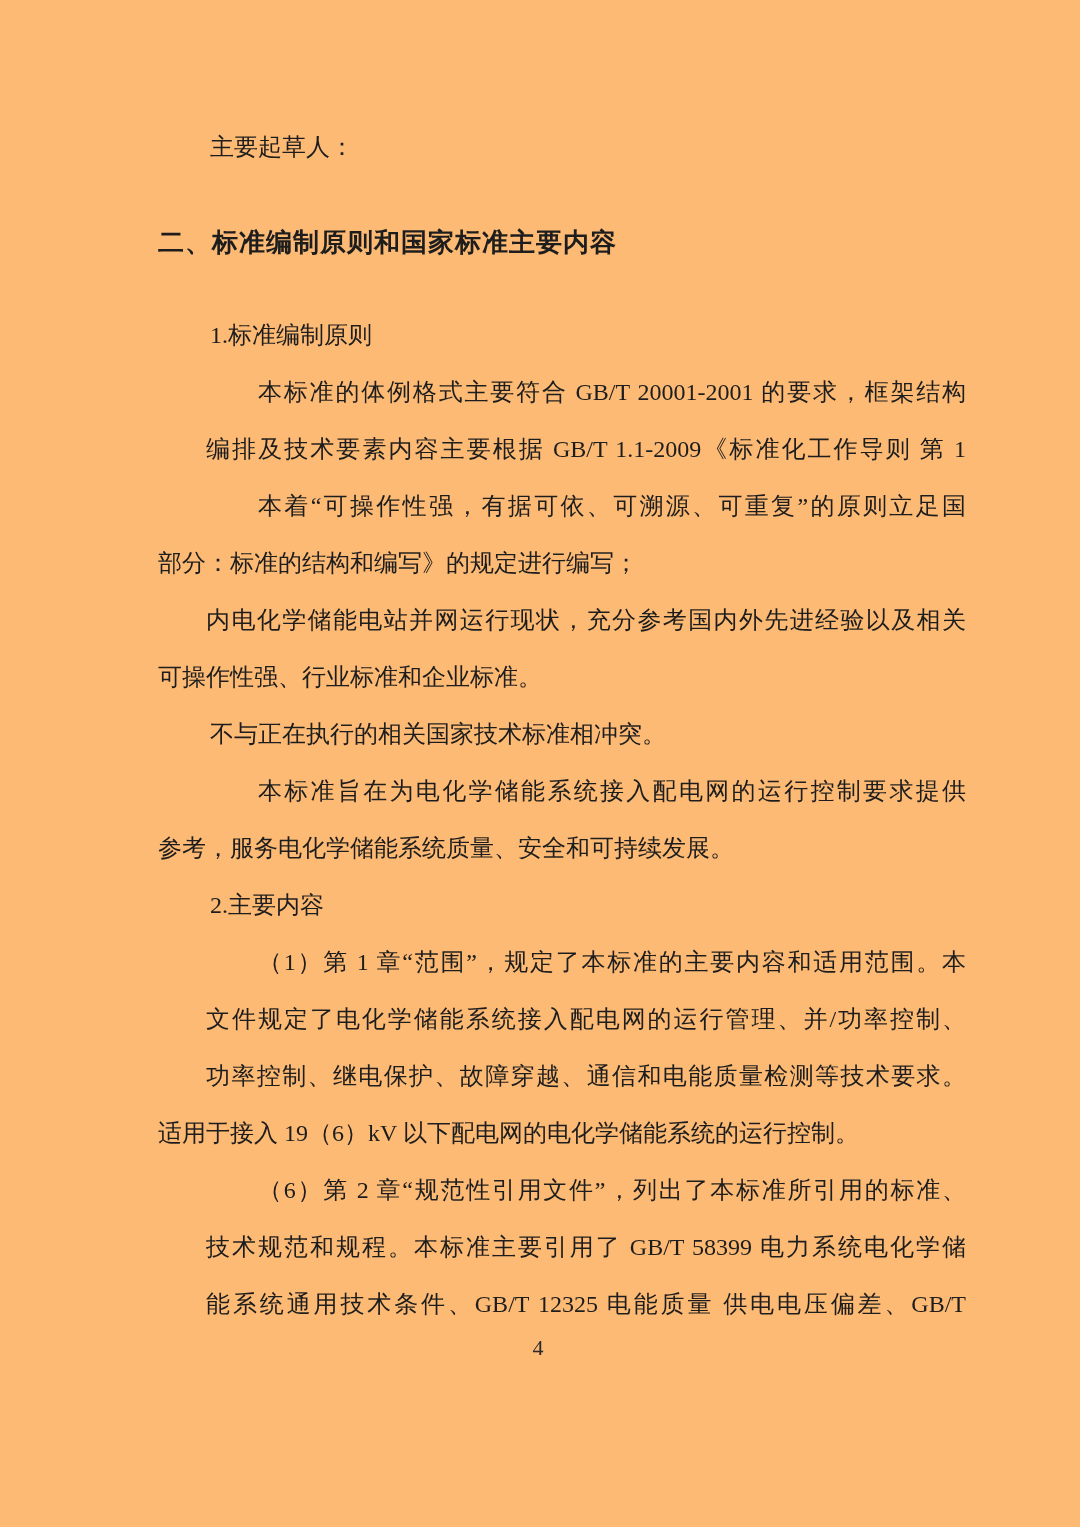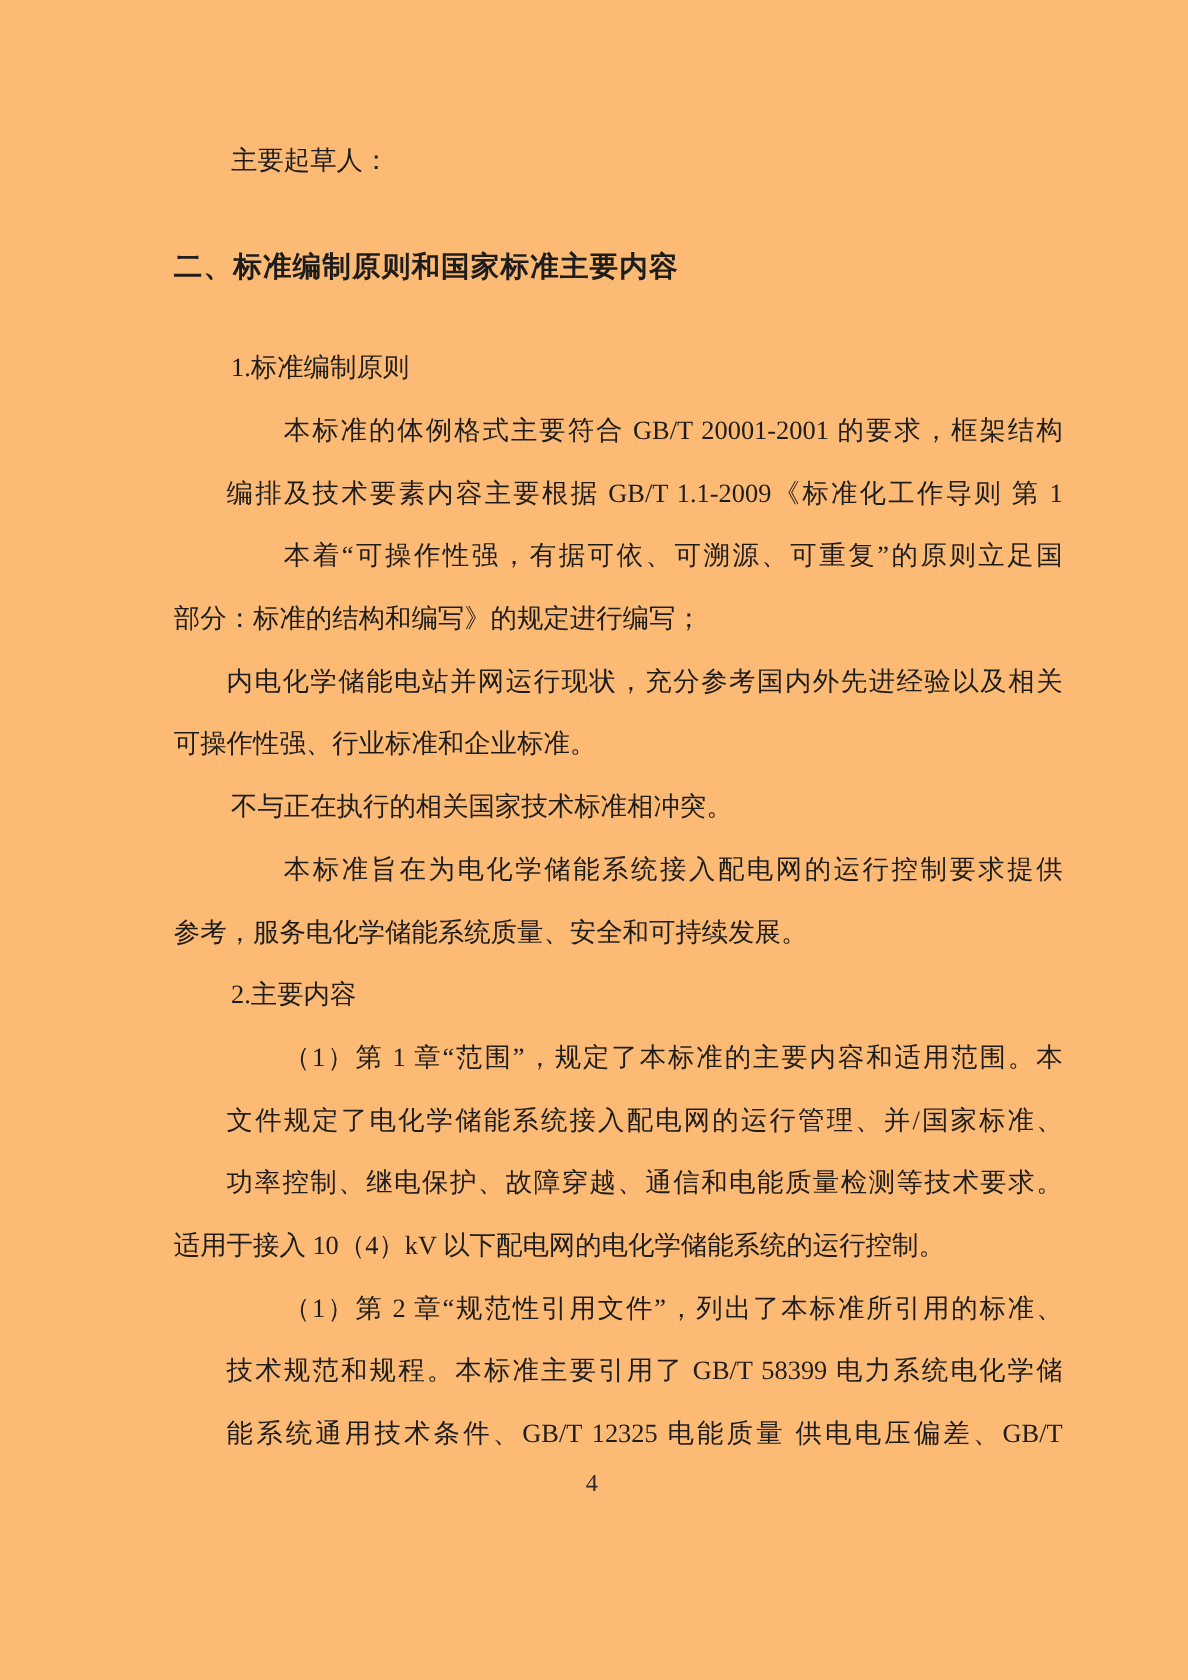--- a/index.html
+++ b/index.html
@@ -80,27 +80,27 @@
       <div class="line indent">不与正在执行的相关国家技术标准相冲突。</div>
 
       <div class="line indent fill">本标准旨在为电化学储能系统接入配电网的运行控制要求提供</div>
 
       <div class="line">参考，服务电化学储能系统质量、安全和可持续发展。</div>
 
       <div class="line indent">2.主要内容</div>
 
       <div class="line indent fill">（1）第 1 章“范围”，规定了本标准的主要内容和适用范围。本</div>
 
-      <div class="line fill">文件规定了电化学储能系统接入配电网的运行管理、并/国家标准、</div>
+      <div class="line fill">文件规定了电化学储能系统接入配电网的运行管理、并/功率控制、</div>
 
       <div class="line fill">功率控制、继电保护、故障穿越、通信和电能质量检测等技术要求。</div>
 
-      <div class="line">适用于接入 10（4）kV 以下配电网的电化学储能系统的运行控制。</div>
+      <div class="line">适用于接入 19（6）kV 以下配电网的电化学储能系统的运行控制。</div>
 
-      <div class="line indent fill">（1）第 2 章“规范性引用文件”，列出了本标准所引用的标准、</div>
+      <div class="line indent fill">（6）第 2 章“规范性引用文件”，列出了本标准所引用的标准、</div>
 
       <div class="line fill">技术规范和规程。本标准主要引用了 GB/T 58399 电力系统电化学储</div>
 
       <div class="line fill">能系统通用技术条件、GB/T 12325 电能质量 供电电压偏差、GB/T</div>
 
     </div>
   <div class="footer">4</div>
 </div>
 
 </body></html>

